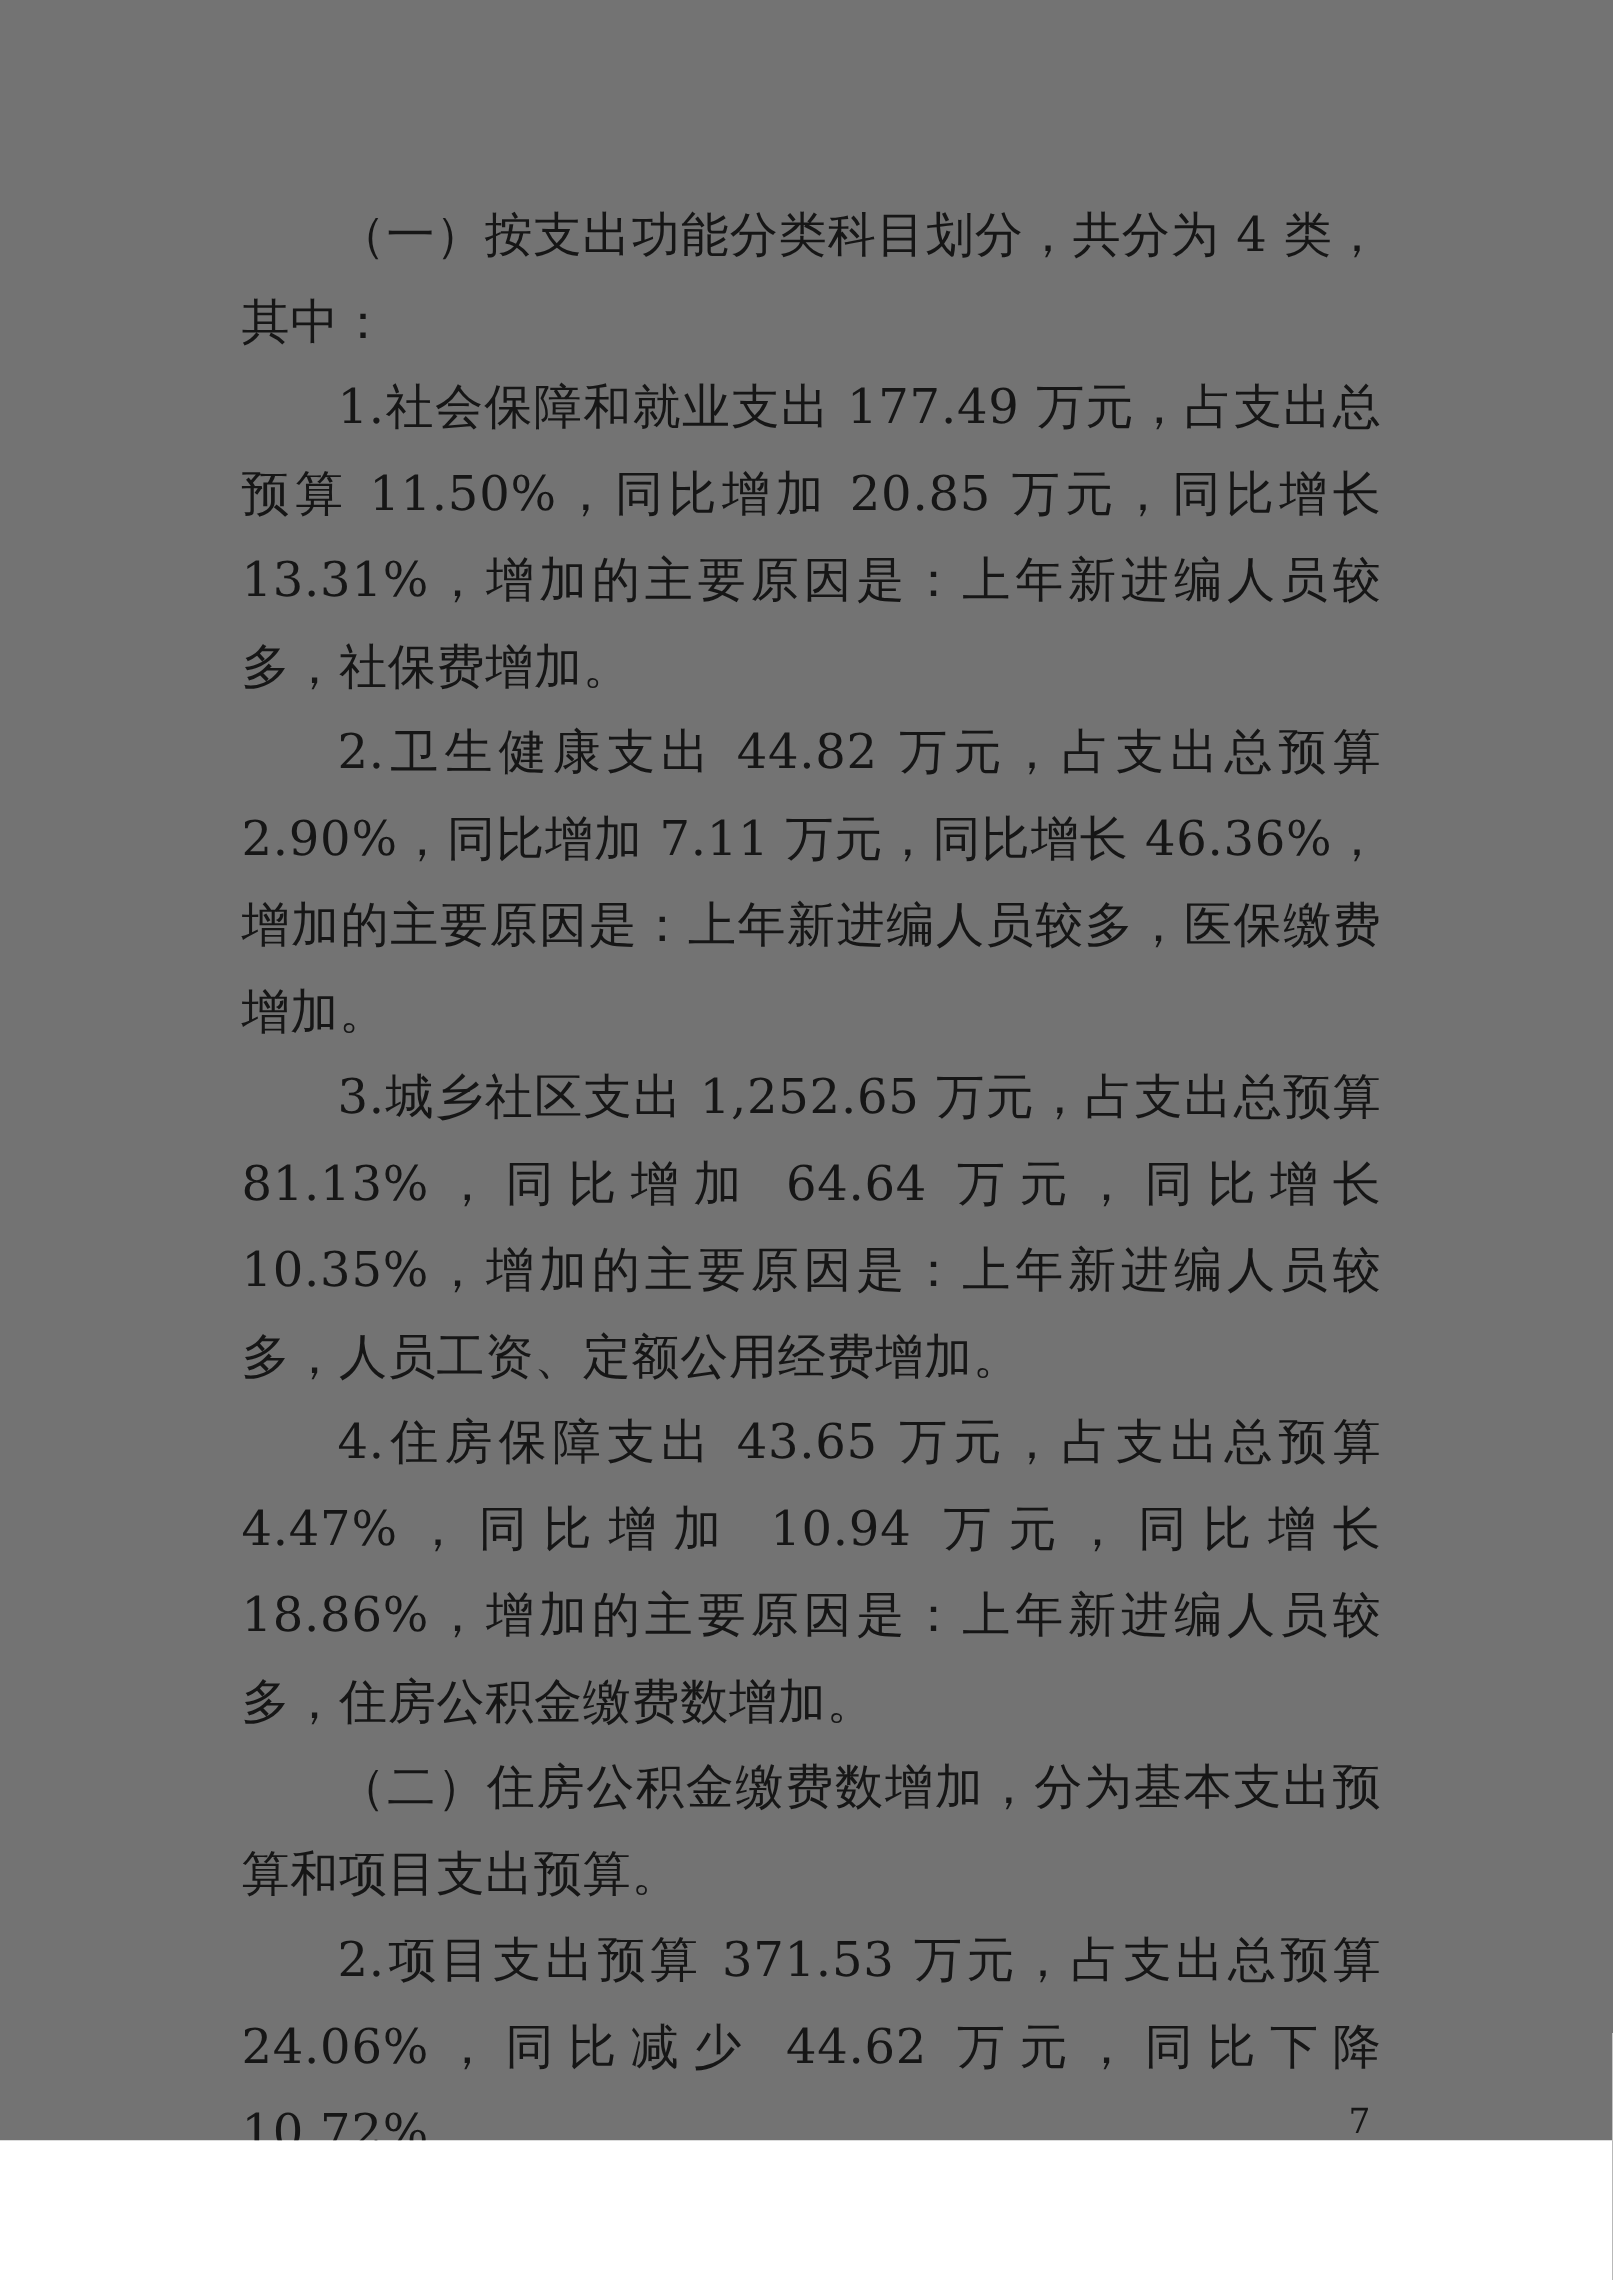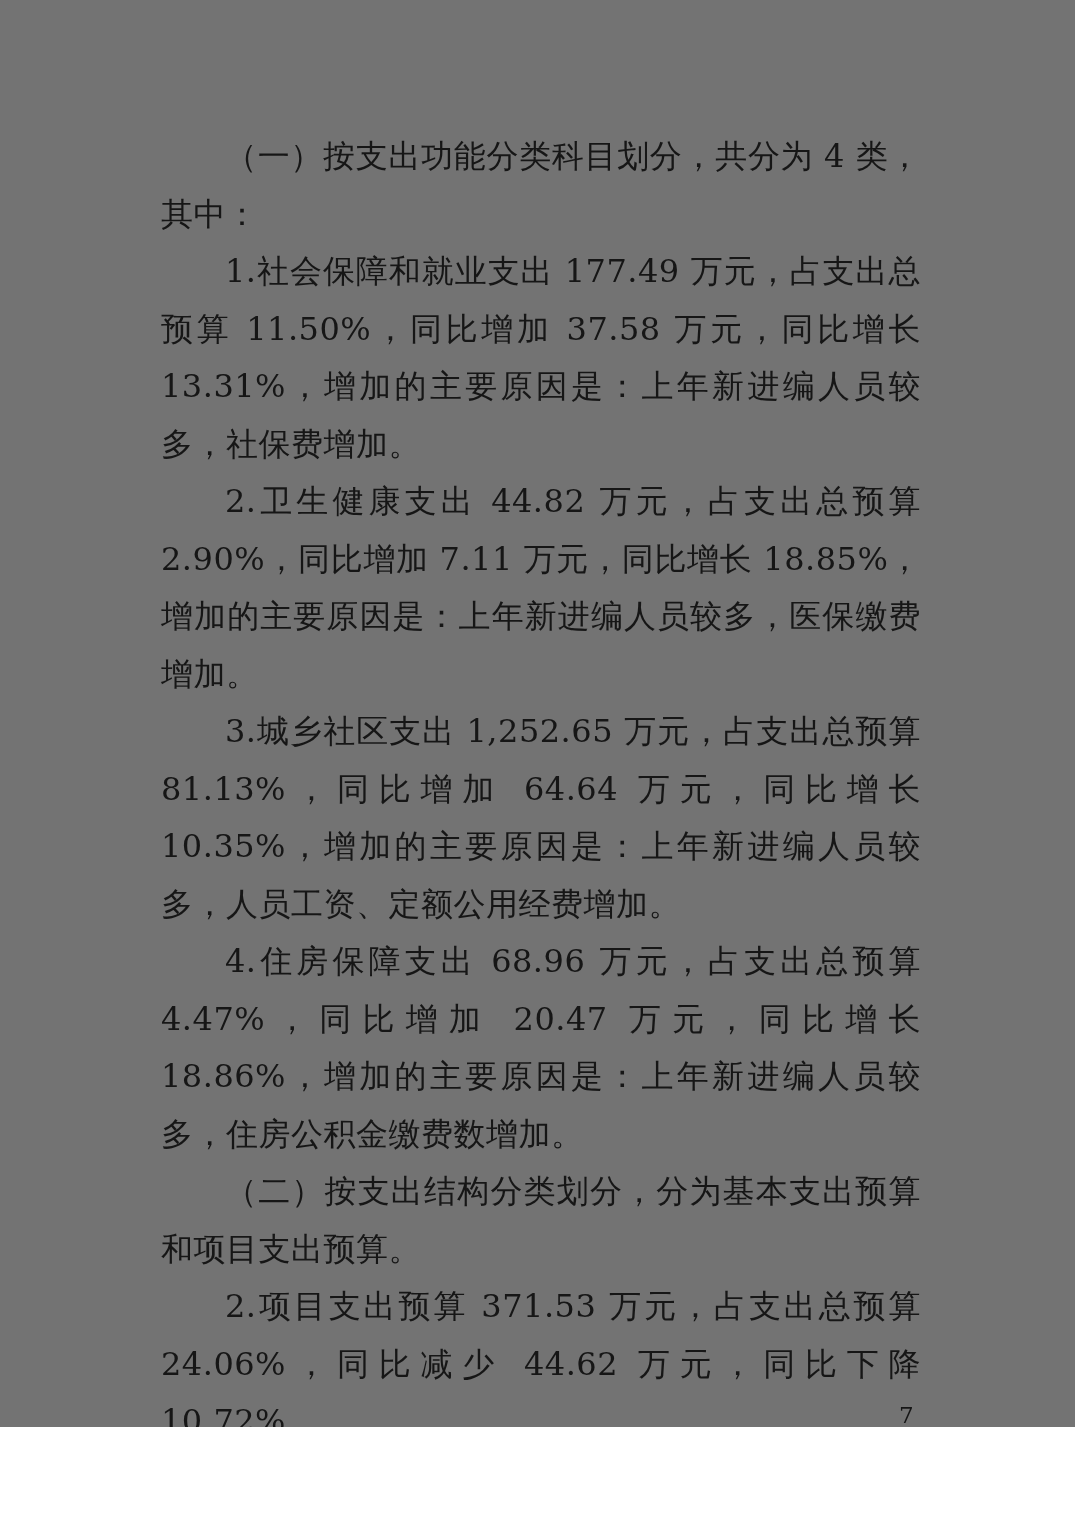--- a/index.html
+++ b/index.html
@@ -39,22 +39,22 @@
     line-height: 30px;
     color: #161616;
   }
 </style>
 </head>
 <body>
 
 <div class="page">
   <div class="content">
     <p>（一）按支出功能分类科目划分，共分为 4 类，其中：</p>
-    <p>1.社会保障和就业支出 177.49 万元，占支出总预算 11.50%，同比增加 37.58 万元，同比增长 13.31%，增加的主要原因是：上年新进编人员较多，社保费增加。</p>
-    <p>2.卫生健康支出 44.82 万元，占支出总预算 2.90%，同比增加 7.11 万元，同比增长 18.85%，增加的主要原因是：上年新进编人员较多，医保缴费增加。</p>
+    <p>1.社会保障和就业支出 177.49 万元，占支出总预算 11.50%，同比增加 20.85 万元，同比增长 13.31%，增加的主要原因是：上年新进编人员较多，社保费增加。</p>
+    <p>2.卫生健康支出 44.82 万元，占支出总预算 2.90%，同比增加 7.11 万元，同比增长 46.36%，增加的主要原因是：上年新进编人员较多，医保缴费增加。</p>
     <p>3.城乡社区支出 1,252.65 万元，占支出总预算 81.13%，同比增加 64.64 万元，同比增长 10.35%，增加的主要原因是：上年新进编人员较多，人员工资、定额公用经费增加。</p>
-    <p>4.住房保障支出 68.96 万元，占支出总预算 4.47%，同比增加 20.47 万元，同比增长 18.86%，增加的主要原因是：上年新进编人员较多，住房公积金缴费数增加。</p>
-    <p>（二）按支出结构分类划分，分为基本支出预算和项目支出预算。</p>
+    <p>4.住房保障支出 43.65 万元，占支出总预算 4.47%，同比增加 10.94 万元，同比增长 18.86%，增加的主要原因是：上年新进编人员较多，住房公积金缴费数增加。</p>
+    <p>（二）住房公积金缴费数增加，分为基本支出预算和项目支出预算。</p>
     <p>2.项目支出预算 371.53 万元，占支出总预算 24.06%，同比减少 44.62 万元，同比下降 10.72%。</p>
 
   </div>
   <div class="page-number">7</div>
 </div>
 
 </body></html>

